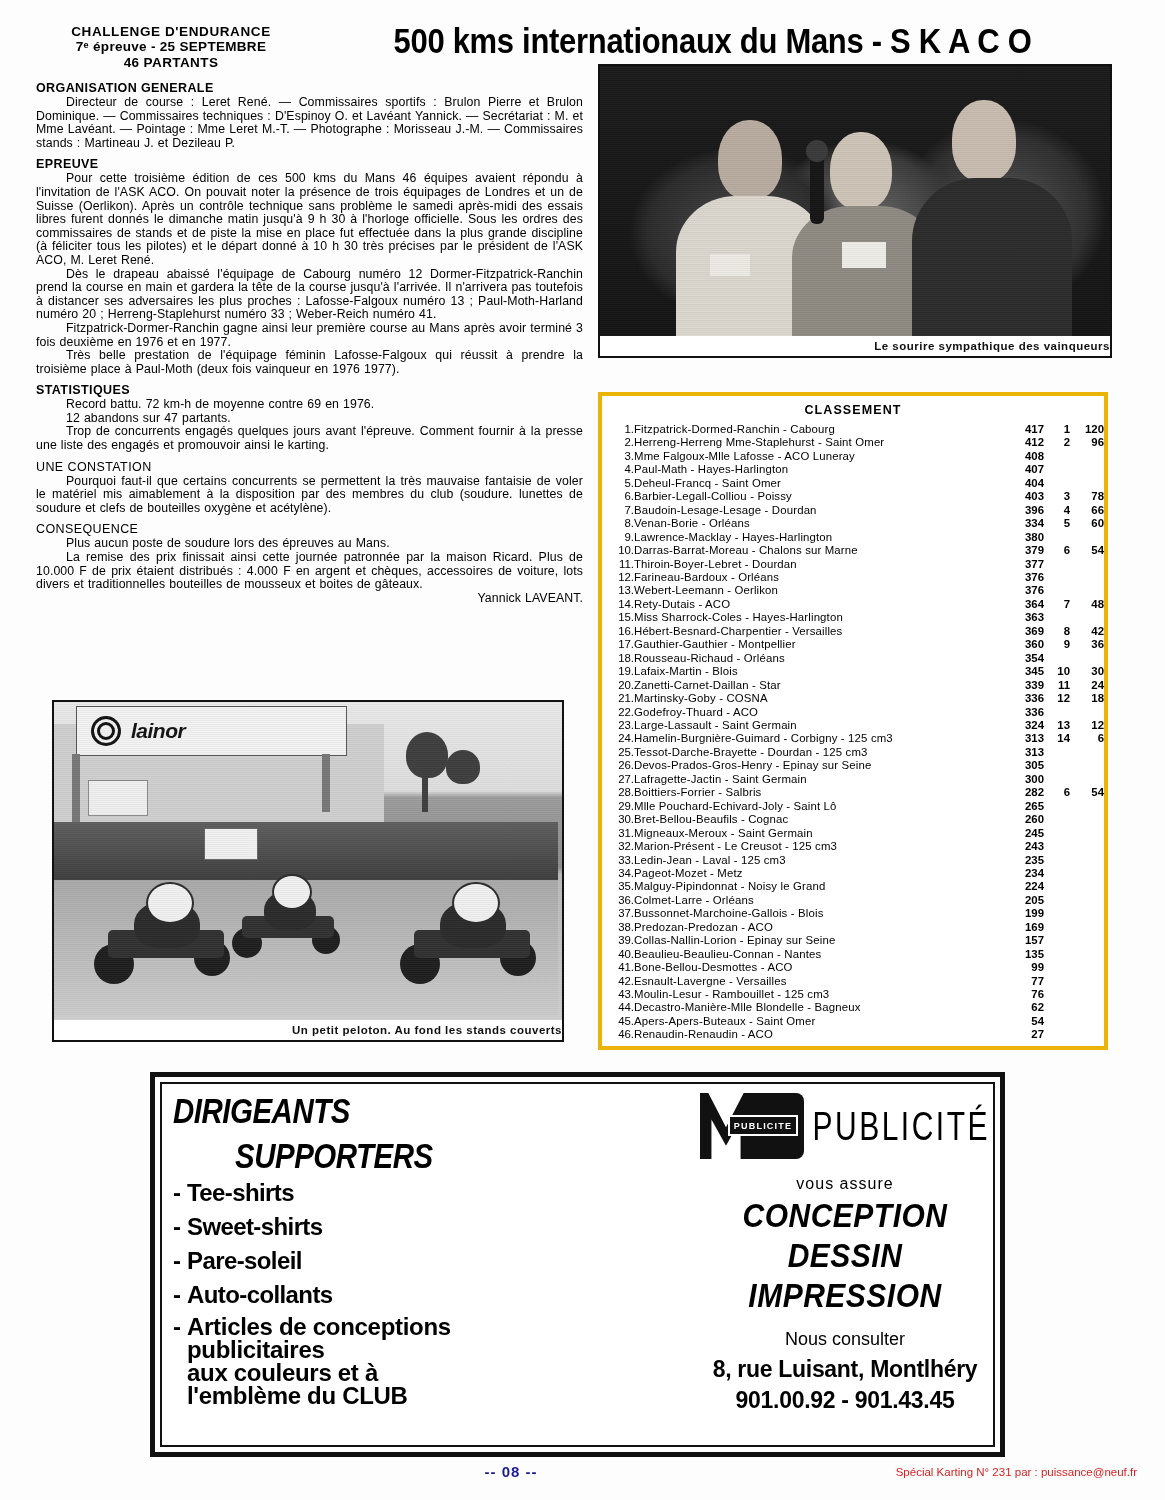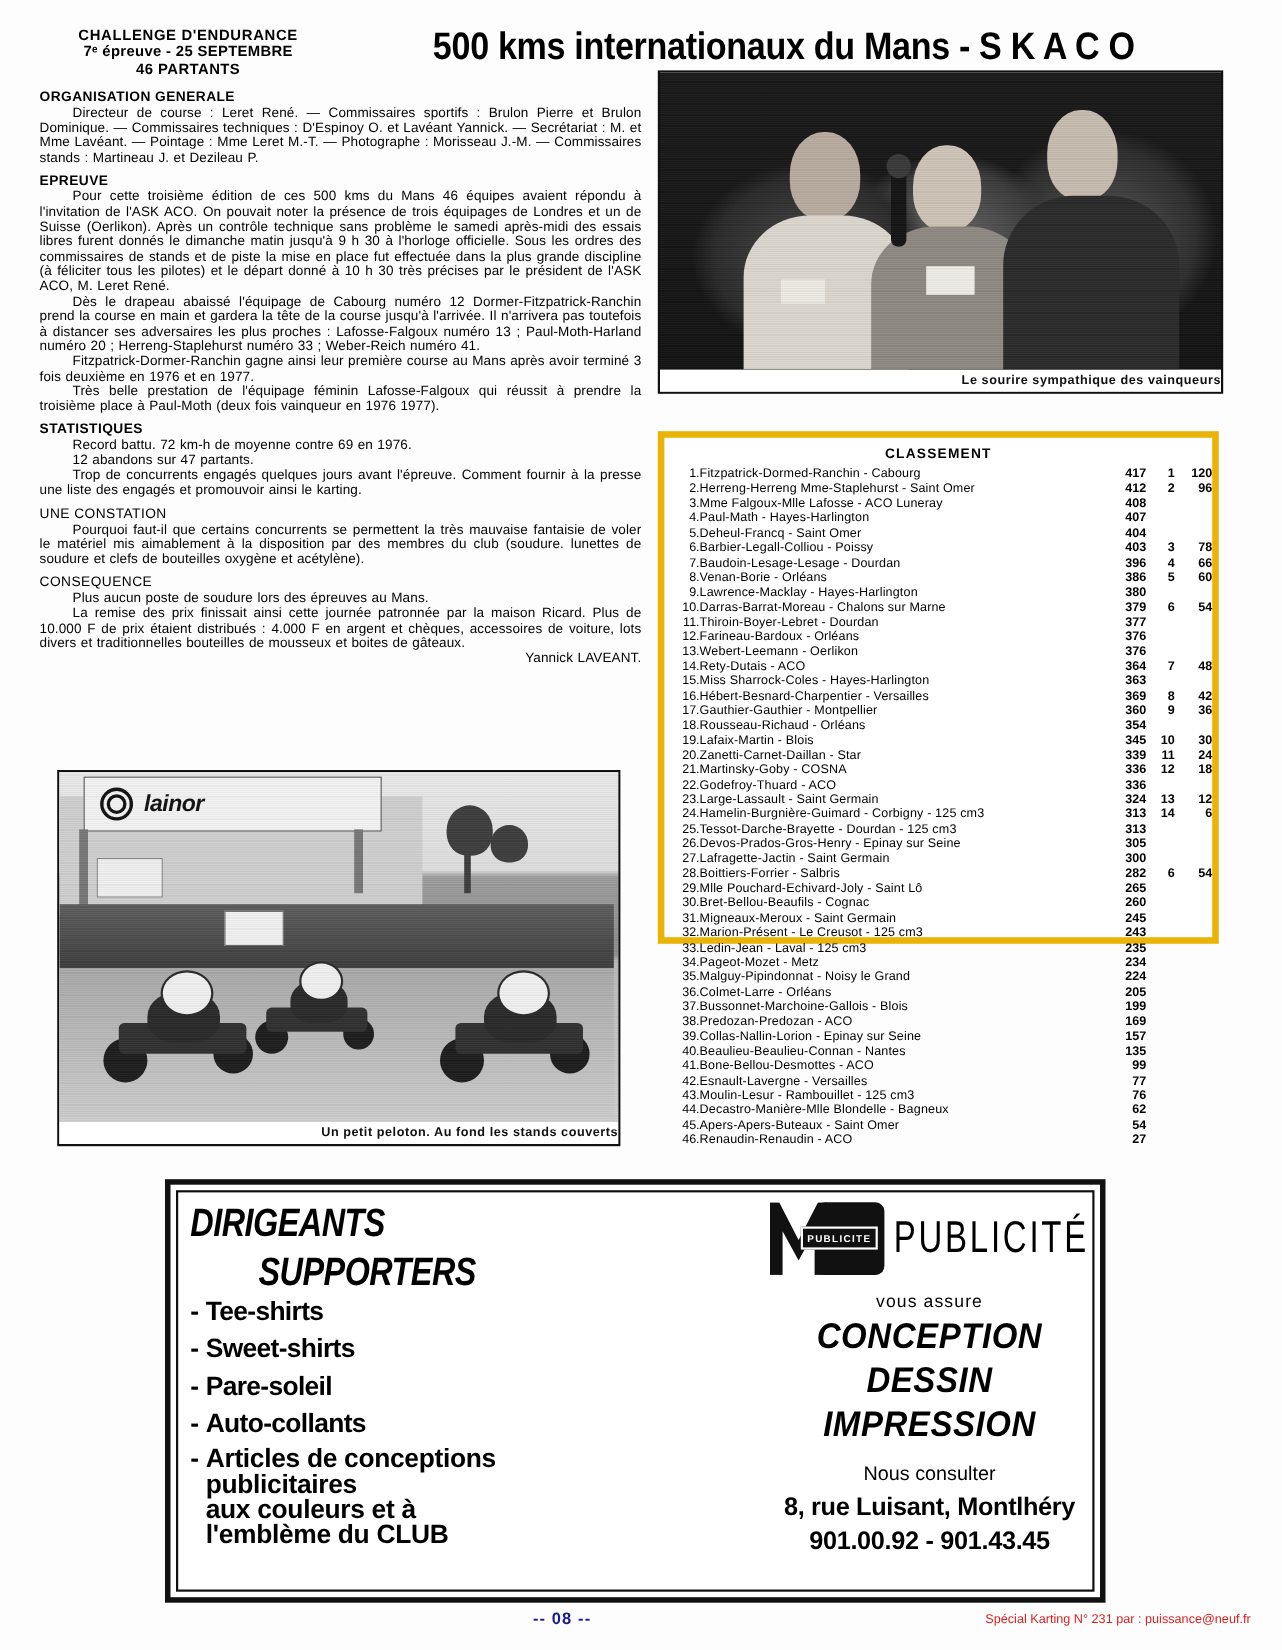--- a/index.html
+++ b/index.html
@@ -73,22 +73,22 @@
   .kart{position:absolute;}
   .kart .wheel{position:absolute;background:#1d1d1d;border-radius:50%;}
   .kart .body{position:absolute;background:#303030;border-radius:5px;}
   .kart .driver{position:absolute;background:#2a2a2a;border-radius:50% 50% 40% 40%;}
   .kart .helm{position:absolute;background:#f0f0f0;border-radius:50%;border:2px solid #2a2a2a;}
   .crowd{position:absolute;background:#6d6d6d;}
   .tree{position:absolute;border-radius:50% 50% 45% 45%;background:#3d3d3d;}
 
   
   #classement{
-    position:absolute;left:598px;top:392px;width:510px;height:466px;
-    border:6px solid #eab308;background:#fff;box-sizing:border-box;
+    position:absolute;left:598px;top:392px;width:510px;height:658px;
+    border:4px solid #eab308;background:#fff;box-sizing:border-box;
   }
   .cl-title{text-align:center;font-weight:bold;font-size:12.5px;letter-spacing:1.1px;padding:7px 0 6px;}
   table.cl{width:100%;border-collapse:collapse;font-size:11.4px;}
   table.cl td{padding:0 0 0 0;line-height:13.45px;white-space:nowrap;}
   td.rk{width:32px;text-align:right;padding-right:7px;}
   td.nm{padding-left:4px;letter-spacing:.15px;}
   td.pt{width:42px;text-align:right;font-weight:bold;}
   td.c2{width:26px;text-align:right;font-weight:bold;}
   td.c3{width:34px;text-align:right;font-weight:bold;padding-right:12px;}
 
@@ -233,21 +233,21 @@
           <tr>
             <td class="rk">7.</td>
             <td class="nm">Baudoin-Lesage-Lesage  -  Dourdan</td>
             <td class="pt">396</td>
             <td class="c2">4</td>
             <td class="c3">66</td>
           </tr>
           <tr>
             <td class="rk">8.</td>
             <td class="nm">Venan-Borie  -  Orléans</td>
-            <td class="pt">386</td>
+            <td class="pt">334</td>
             <td class="c2">5</td>
             <td class="c3">60</td>
           </tr>
           <tr>
             <td class="rk">9.</td>
             <td class="nm">Lawrence-Macklay  -  Hayes-Harlington</td>
             <td class="pt">380</td>
             <td class="c2"></td>
             <td class="c3"></td>
           </tr>

